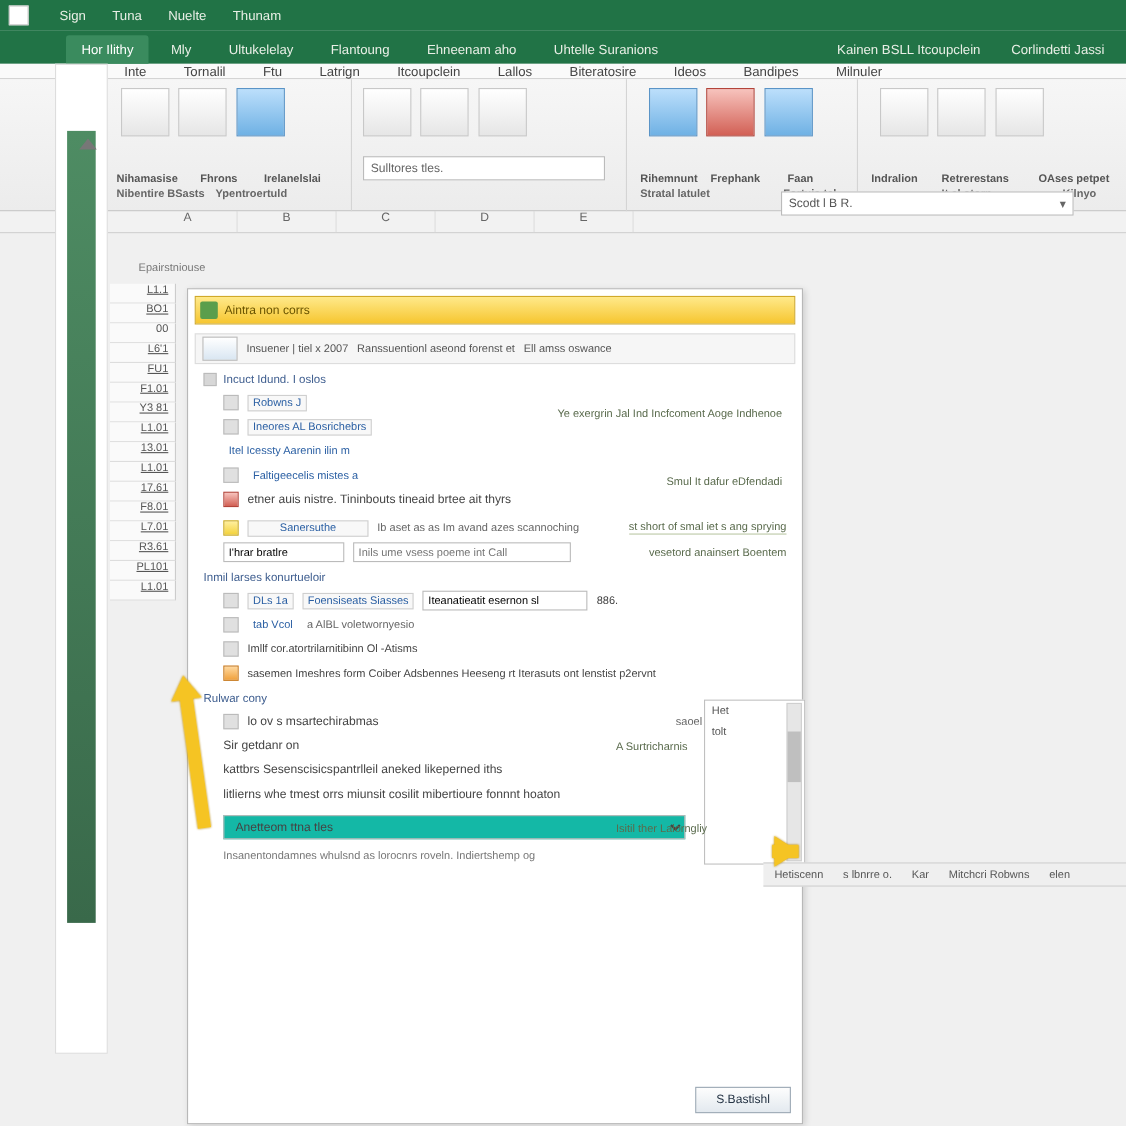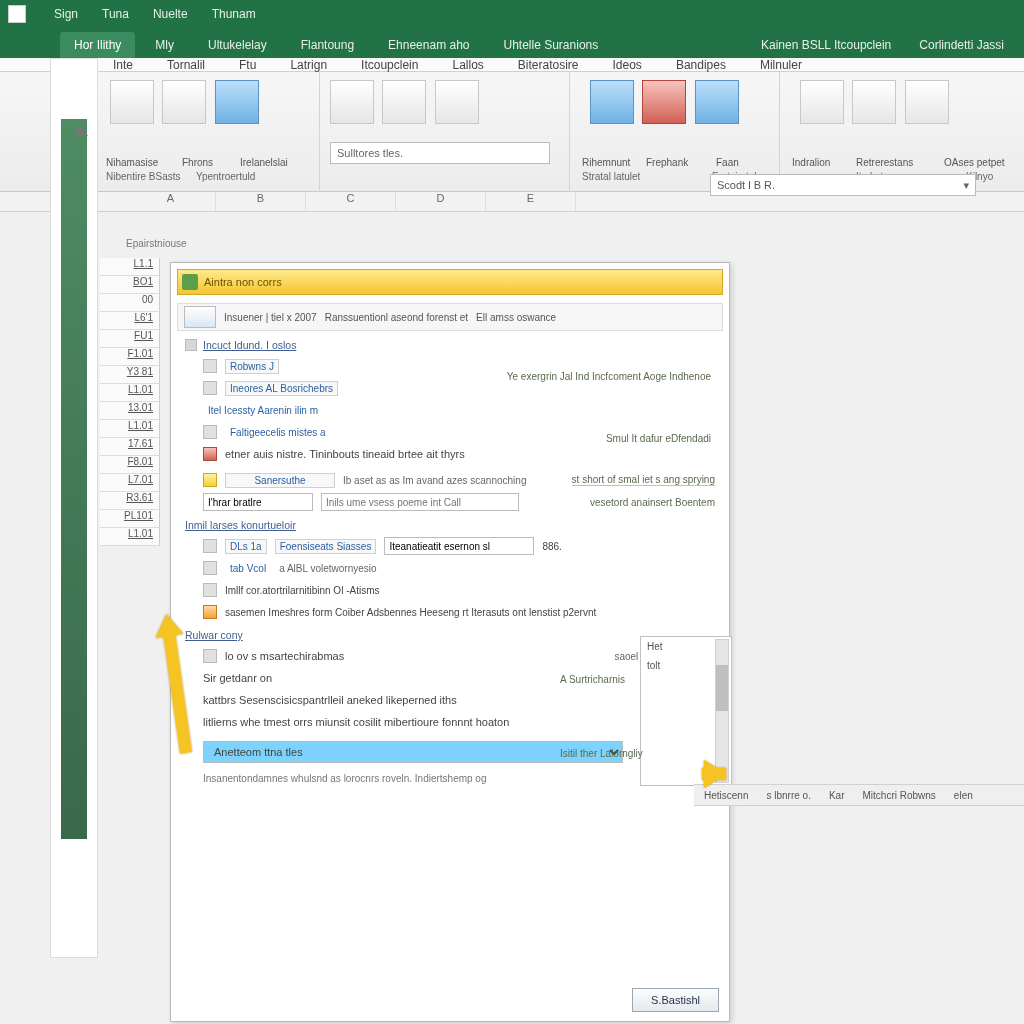--- a/index.html
+++ b/index.html
@@ -58,20 +58,21 @@
   height: 120px;
   background: linear-gradient(#f6f6f6,#ececec);
   border-bottom: 1px solid #c8c8c8;
   position: relative;
   padding-left: 100px;
 }
 .ribbon-group {
   position: absolute; top: 0; height: 120px;
   border-right: 1px solid #d4d4d4;
   padding: 6px 8px;
+  font-weight: bold;
 }
 .ribbon-bigbtn {
   width: 44px; height: 44px; border: 1px solid #c8c8c8;
   background: linear-gradient(#fff,#e6e6e6); display: inline-block; margin: 2px;
 }
 .ribbon-bigbtn.blue { background: linear-gradient(#bcdffb,#6fb1e4); border-color:#5a94c7; }
 .ribbon-bigbtn.red  { background: linear-gradient(#f7c3bd,#d26055); border-color:#b3443a; }
 .ribbon-label { font-size: 10px; color:#555; position:absolute; bottom:24px; text-align:center; }
 .ribbon-sublabel { font-size:10px; color:#666; position:absolute; bottom:10px; }
 .ribbon-input {
@@ -136,21 +137,21 @@
 .dialog-toolbar {
   margin:8px 6px; height:28px; border:1px solid #ddd; background:#f6f6f6;
   display:flex; align-items:center; gap:8px; padding:0 6px;
 }
 .dialog-toolbar .thumb { width:32px; height:22px; border:1px solid #bbb;
   background:linear-gradient(#fff,#d9e6f2); }
 .dialog-toolbar span { font-size:10px; color:#555; }
 
 .section { margin:8px 14px; }
 .section-title {
-  font-size:10.5px; color:#3f5e8f; text-decoration:underline; margin-bottom:6px;
+  font-size:10.5px; color:#3f5e8f; margin-bottom:6px;
   display:flex; align-items:flex-start; gap:6px;
 }
 .section-title .ico { width:12px; height:12px; background:#d7d7d7; border:1px solid #bbb; }
 .row { display:flex; align-items:center; gap:8px; margin:4px 0 4px 18px; min-height:18px; }
 .row .ico { width:14px; height:14px; background:#e0e0e0; border:1px solid #bbb; flex:0 0 14px; }
 .row .ico.orange { background:linear-gradient(#ffd9a0,#f0a13d); border-color:#c87a1f; }
 .row .ico.red { background:linear-gradient(#f7c3bd,#d26055); border-color:#b3443a; }
 .row .ico.yellow { background:linear-gradient(#ffef9e,#f3d23b); border-color:#c9a91f; }
 .link-btn {
   font-size:10px; color:#2a5fa3; border:1px solid transparent; padding:1px 4px;
@@ -158,21 +159,21 @@
 }
 .link-btn.boxed { border:1px solid #cfcfcf; background:#f8f8f8; }
 .row input.tiny {
   height:18px; border:1px solid #bbb; font-size:10px; padding:0 4px; background:#fff;
 }
 .dialog-right-note {
   position:absolute; right:18px; font-size:10px; color:#5a6b4d;
 }
 .dialog select.big {
   width:420px; height:22px; border:1px solid #bbb; font-size:11px; color:#444;
-  background:#7dd3fc; margin:6px 0 2px 18px; padding:0 6px;
+  background:#14b8a6; margin:6px 0 2px 18px; padding:0 6px;
 }
 .dialog-footer {
   position:absolute; bottom:6px; right:10px; height:30px; display:flex; align-items:center;
 }
 .dialog-footer button {
   height:24px; padding:0 18px; font-size:11px; border:1px solid #9aa7b3;
   background:linear-gradient(#fdfdfd,#e3e9ef); color:#263445;
 }
 
 

